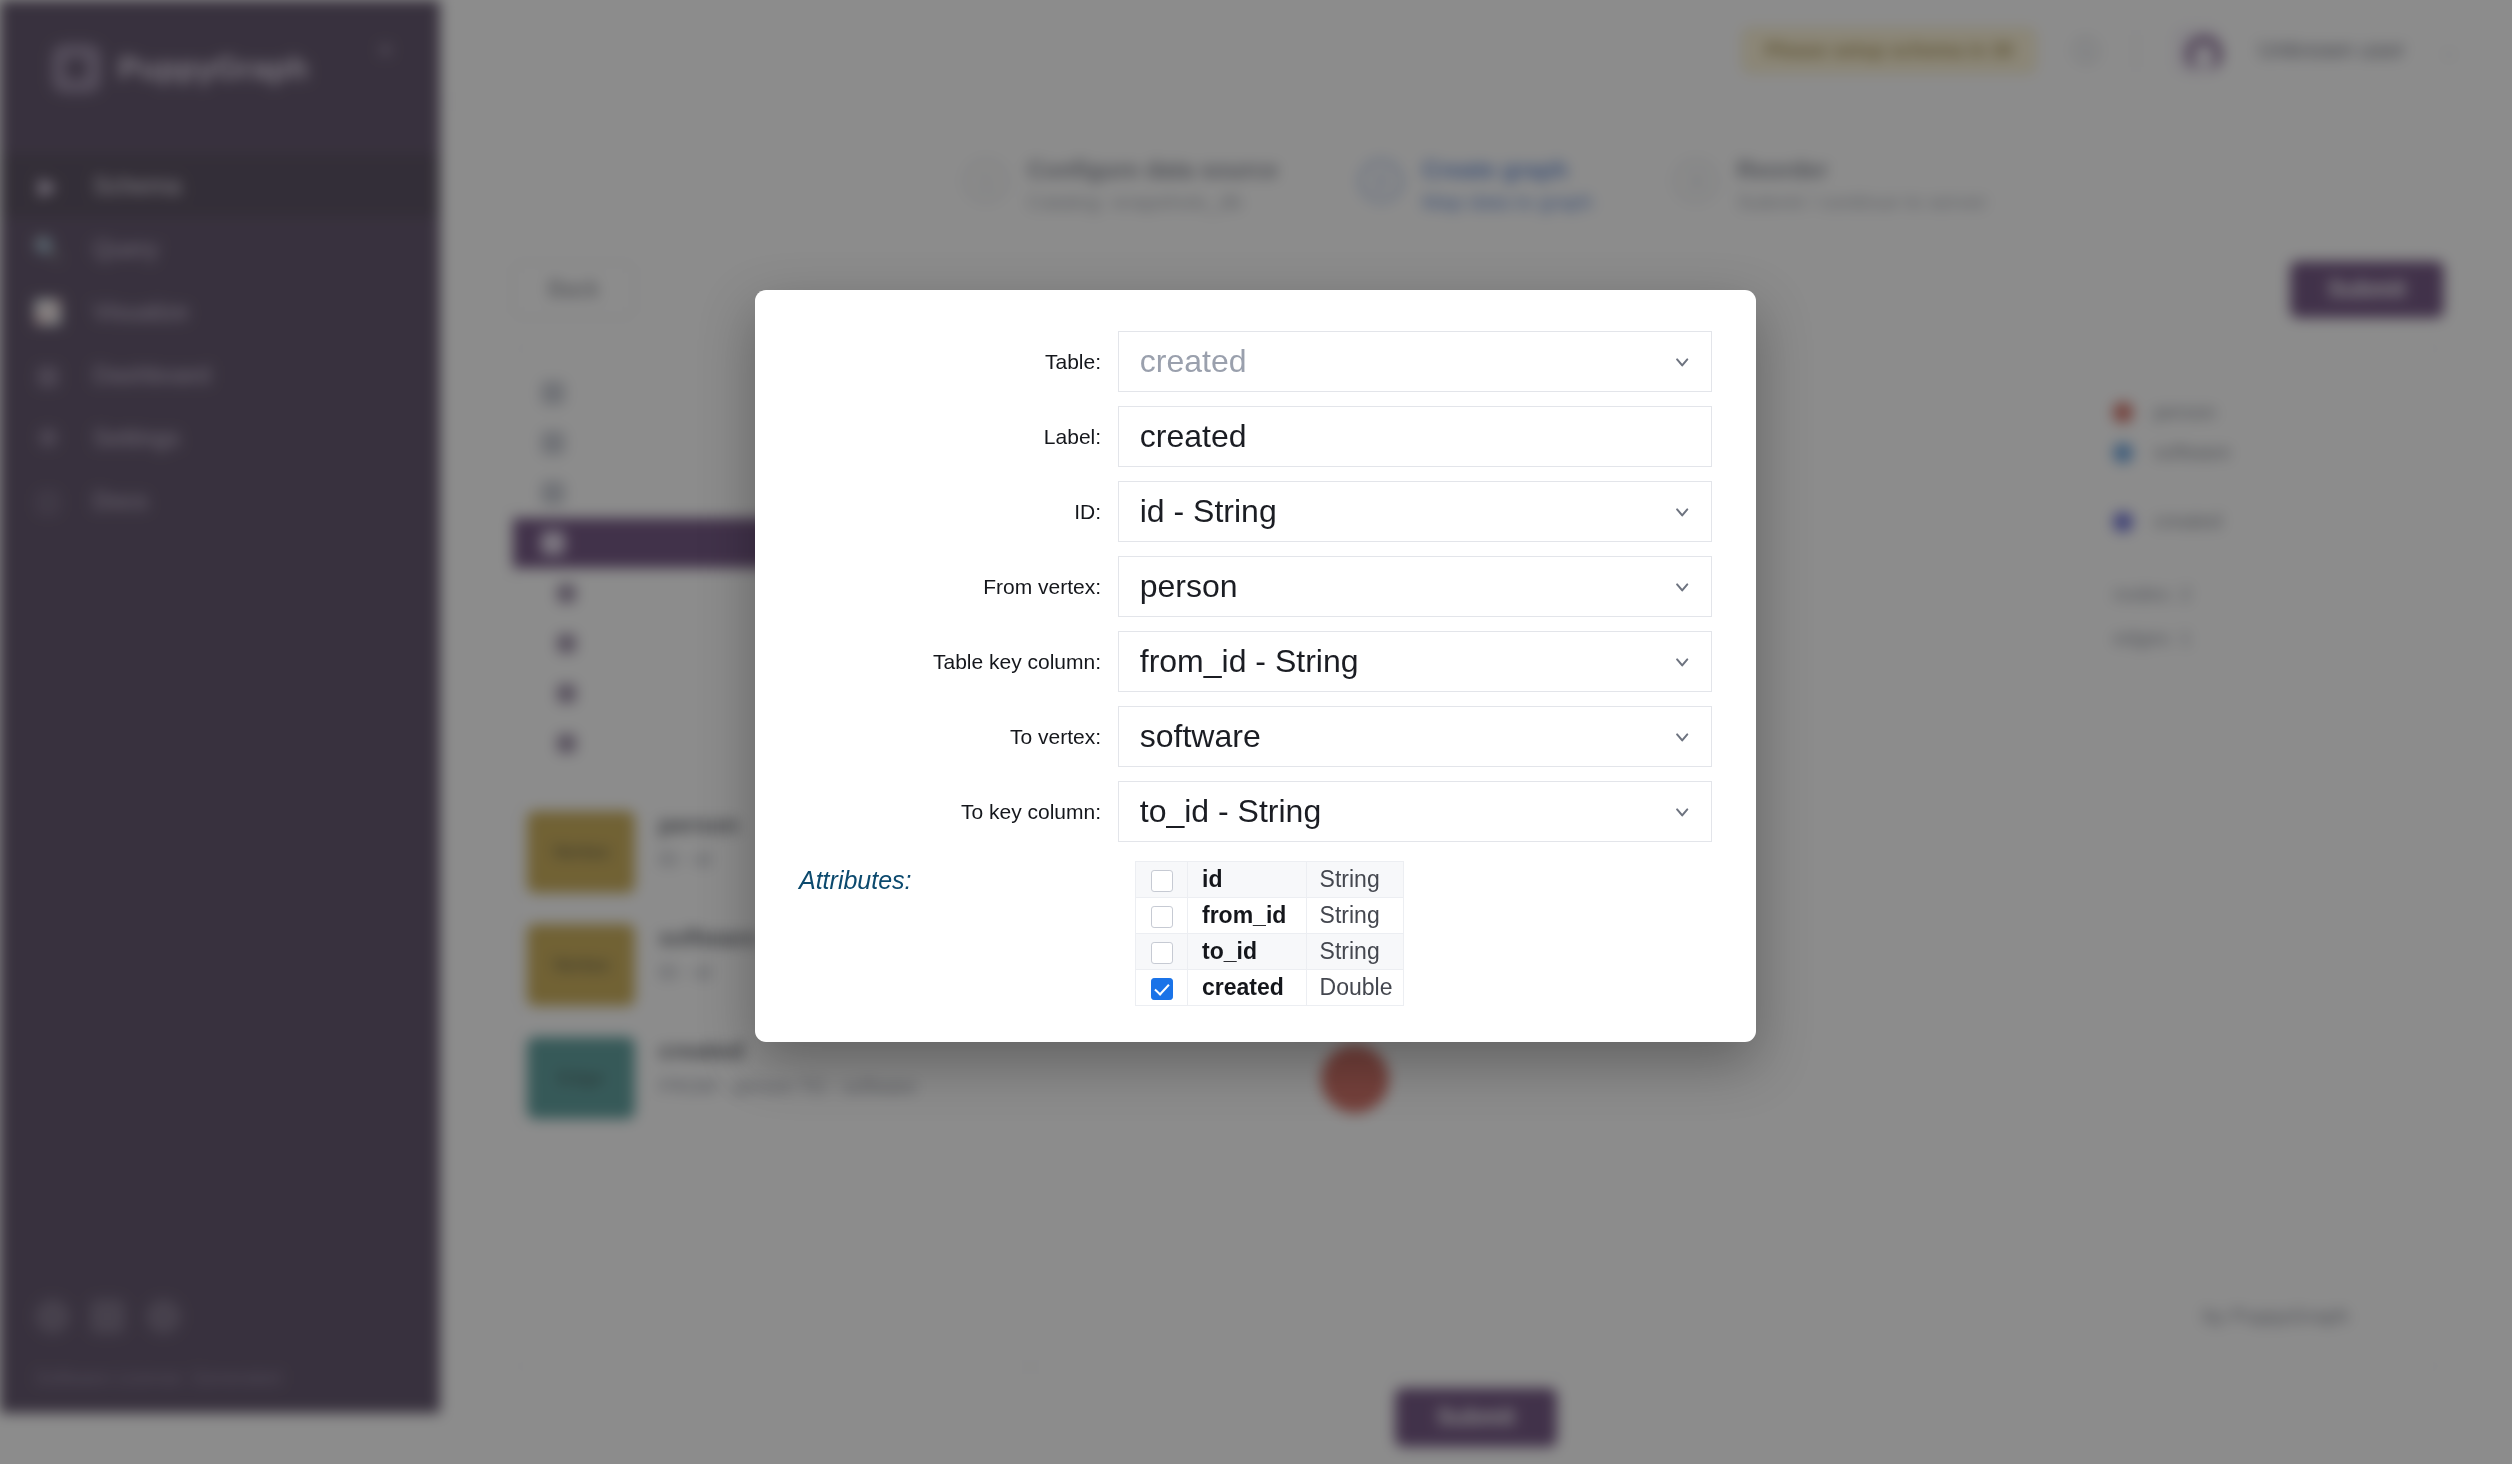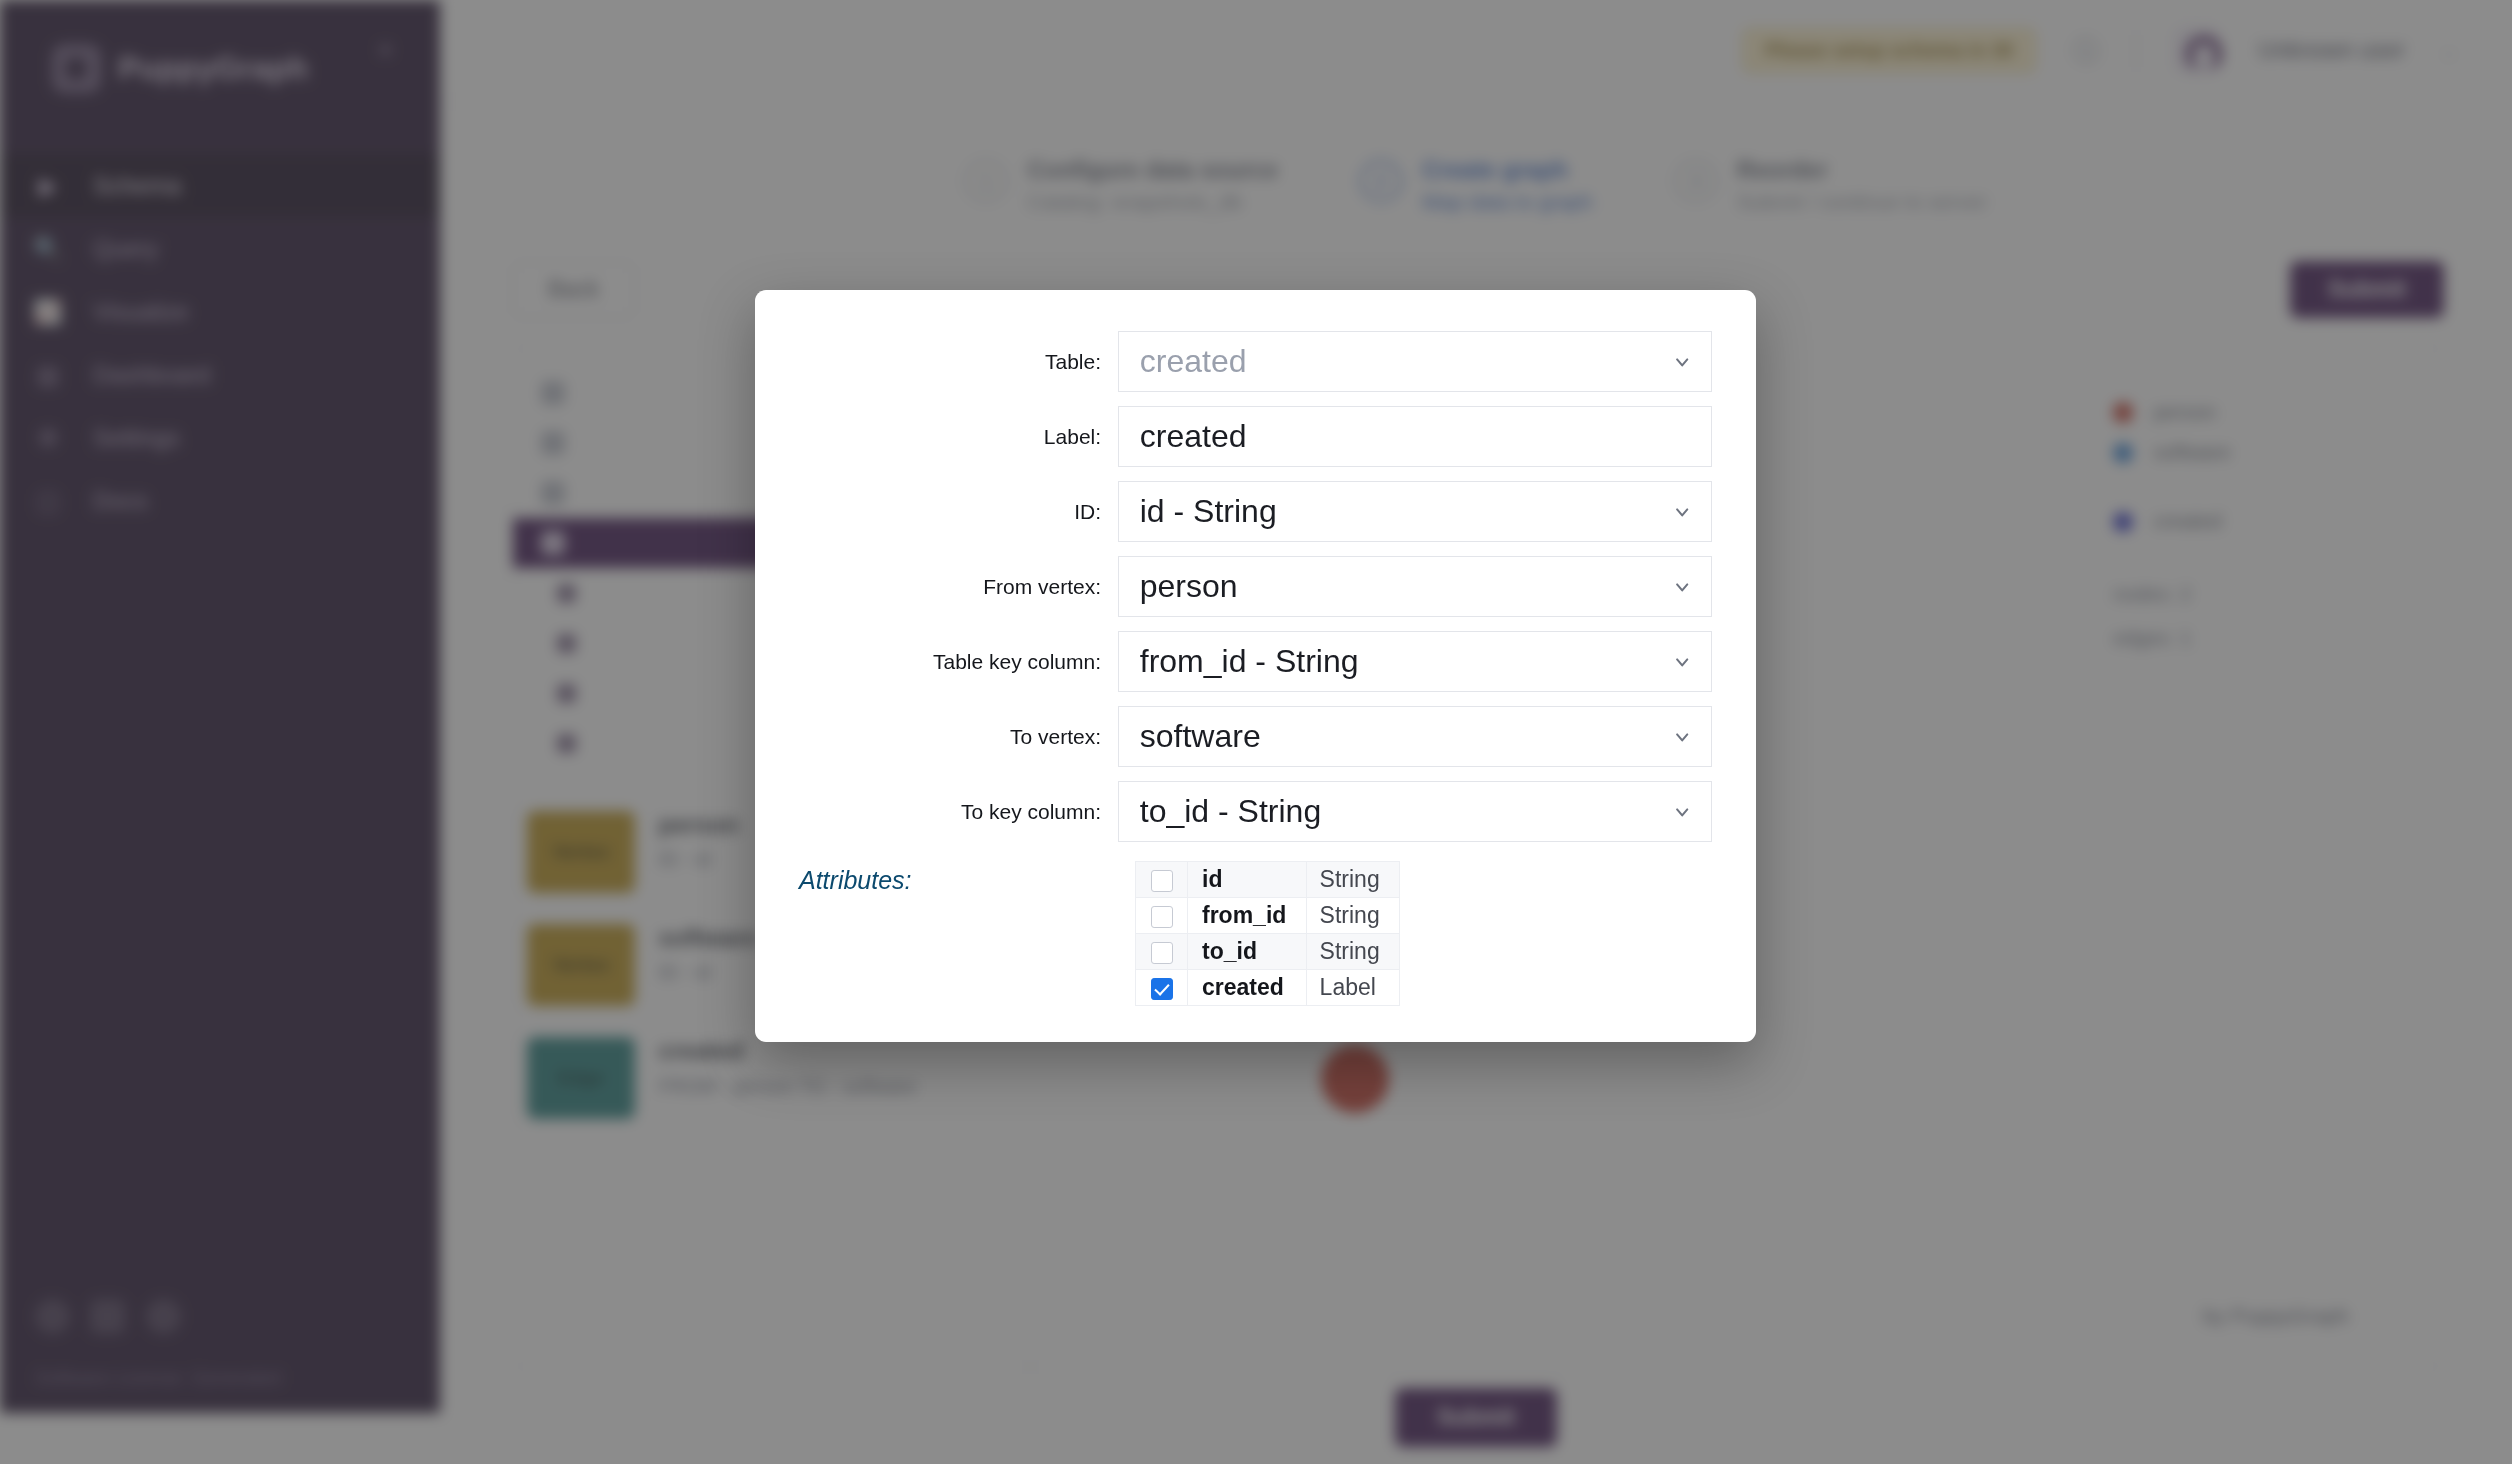--- a/index.html
+++ b/index.html
@@ -523,20 +523,20 @@
           <td class="td-type">String</td>
         </tr>
         <tr>
           <td class="td-check"><span class="cbox"></span></td>
           <td class="td-name">to_id</td>
           <td class="td-type">String</td>
         </tr>
         <tr>
           <td class="td-check"><span class="cbox on"></span></td>
           <td class="td-name">created</td>
-          <td class="td-type">Label</td>
+          <td class="td-type">Double</td>
         </tr>
       </tbody>
     </table>
   </div>
 
 </div>
 
 
 </body></html>

